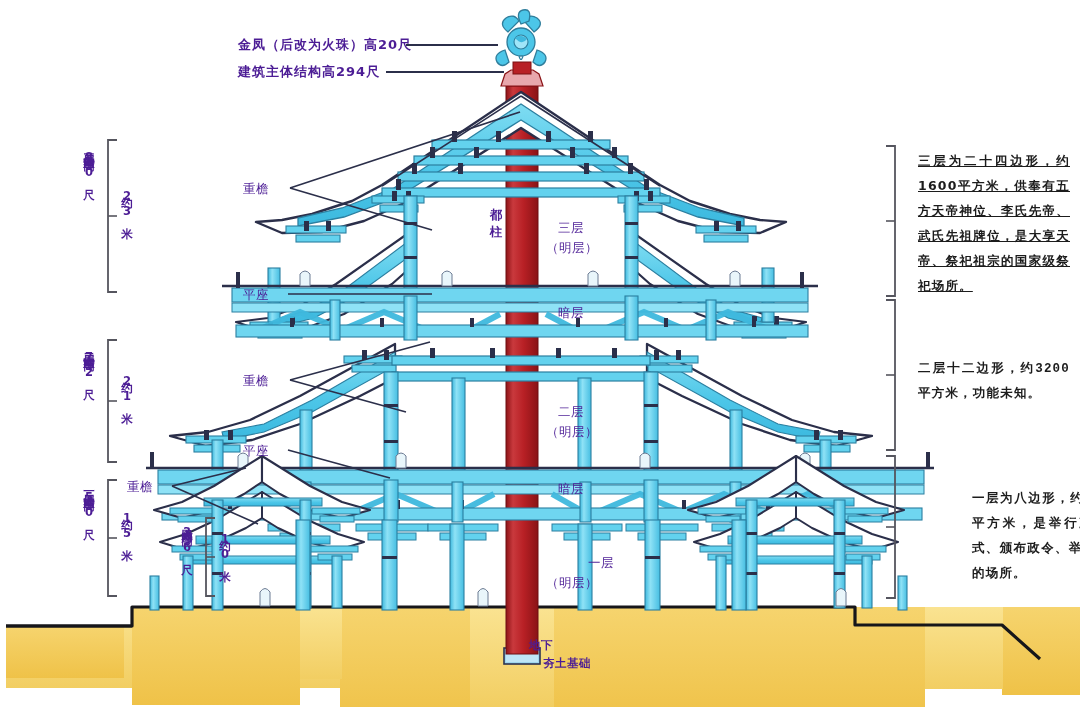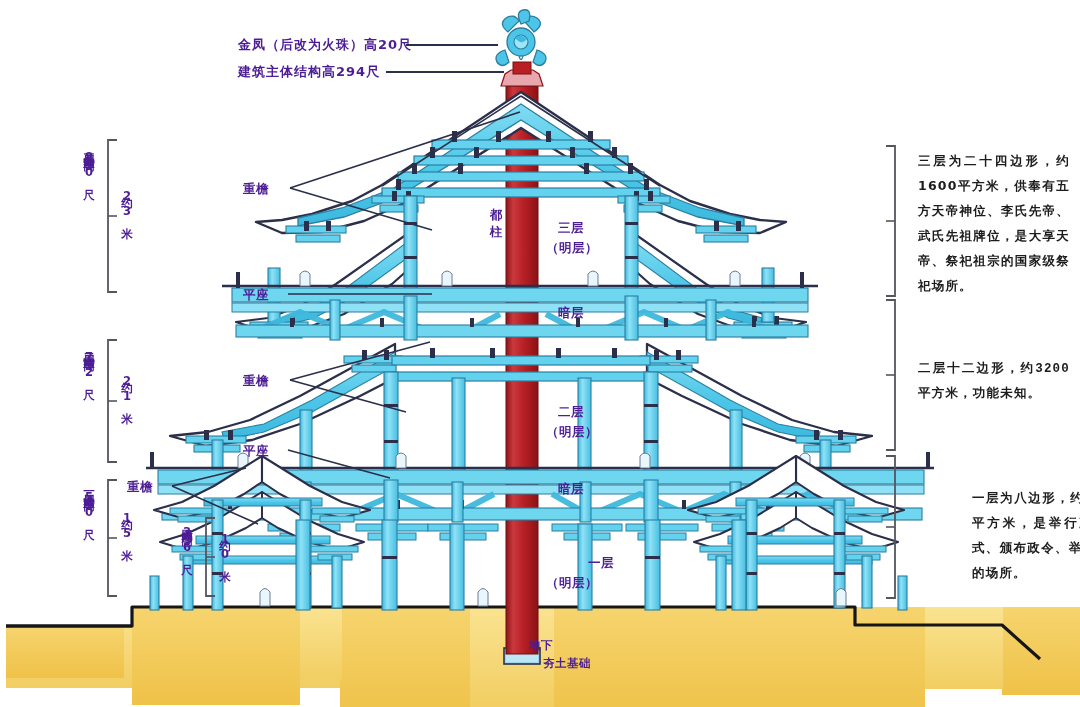--- a/index.html
+++ b/index.html
@@ -25,21 +25,21 @@
     display: block;
   }
   
   .lbl {
     position: absolute;
     font-family: "DejaVu Sans", "Liberation Sans", sans-serif;
     color: #4c1d95;
     white-space: pre;
     letter-spacing: 0.5px;
   }
-  .lbl-h  { font-size: 12.5px; line-height: 19px; font-weight: 700; }
+  .lbl-h  { font-size: 12.5px; line-height: 19px; font-weight: 400; }
   .lbl-m  { font-size: 12px;  line-height: 18px; font-weight: 700; }
   .lbl-s  { font-size: 11.5px; line-height: 17px; font-weight: 700; }
   .ctr    { text-align: center; }
 
   
   .vert {
     writing-mode: vertical-rl;
     text-orientation: upright;
     -webkit-text-orientation: upright;
     white-space: nowrap;
@@ -576,18 +576,18 @@
       <div class="lbl lbl-s vert" style="position: absolute; left: 118px; top: 188px;">约23米</div>
       <div class="lbl lbl-s vert" style="position: absolute; left: 80px; top: 344px;">二层室内净高72尺</div>
       <div class="lbl lbl-s vert" style="position: absolute; left: 118px; top: 373px;">约21米</div>
       <div class="lbl lbl-s vert" style="position: absolute; left: 80px; top: 484px;">一层室内净高50尺</div>
       <div class="lbl lbl-s vert" style="position: absolute; left: 118px; top: 510px;">约15米</div>
       <div class="lbl lbl-s vert" style="position: absolute; left: 178px; top: 520px;">殿内内净高36尺</div>
       <div class="lbl lbl-s vert" style="position: absolute; left: 216px; top: 531px;">约10米</div>
     </div>
 
   <div id="right-notes">
-      <div class="note" style="left: 918px; top: 148px;">三层为二十四边形，约1600平方米，供奉有五方天帝神位、李氏先帝、武氏先祖牌位，是大享天帝、祭祀祖宗的国家级祭祀场所。</div>
+      <div class="note" style="left: 918px; top: 148px; text-decoration: underline;">三层为二十四边形，约1600平方米，供奉有五方天帝神位、李氏先帝、武氏先祖牌位，是大享天帝、祭祀祖宗的国家级祭祀场所。</div>
       <div class="note" style="left: 918px; top: 357px; font-family: Liberation Mono, monospace;">二层十二边形，约3200平方米，功能未知。</div>
       <div class="note" style="left: 972px; top: 485px;">一层为八边形，约7200平方米，是举行政治仪式、颁布政令、举行朝会的场所。</div>
     </div>
 
 </div>
 
 </body></html>

